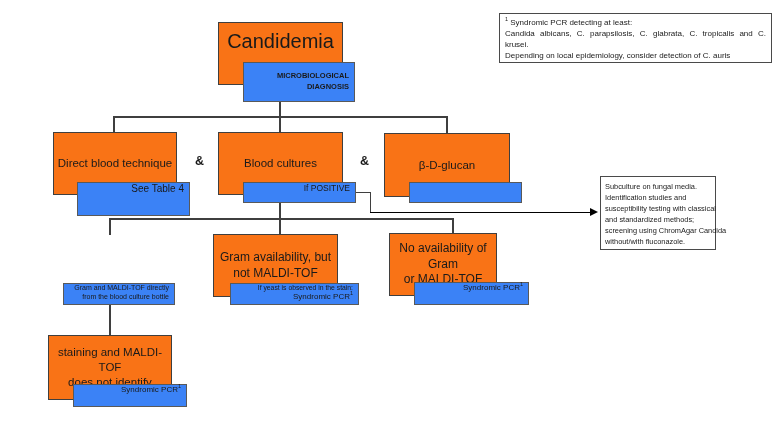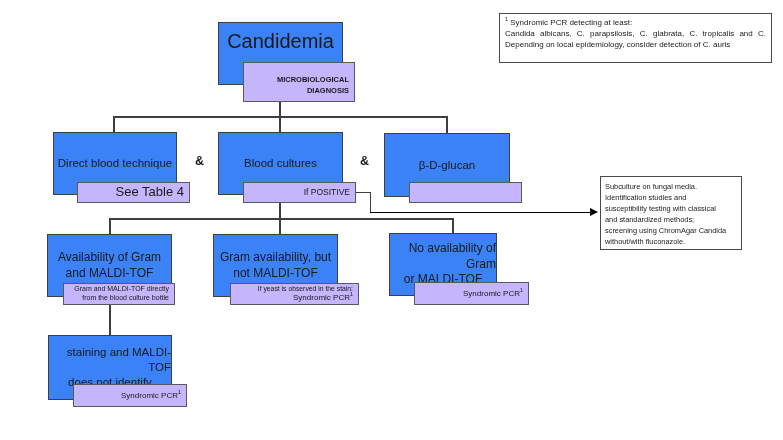--- a/index.html
+++ b/index.html
@@ -1,27 +1,27 @@
 <!DOCTYPE html>
 <html><head>
 <meta charset="utf-8">
 <style>
   html,body{margin:0;padding:0;background:#fff;}
   #canvas{
     position:relative;width:783px;height:440px;background:#ffffff;
     font-family:"Liberation Sans", sans-serif;color:#1a1a1a;overflow:hidden;
   }
   .wbox{
-    position:absolute;background:#3b82f6;border:1.5px solid #3f3f3f;
+    position:absolute;background:#f97316;border:1.5px solid #3f3f3f;
     display:flex;flex-direction:column;align-items:center;justify-content:center;
-    text-align:right;font-size:11.5px;line-height:1.3;z-index:3;box-sizing:border-box;
+    text-align:center;font-size:11.5px;line-height:1.3;z-index:3;box-sizing:border-box;
   }
   .gbox{
-    position:absolute;background:#c4b5fd;border:1.5px solid #595959;
-    display:flex;flex-direction:column;align-items:flex-end;justify-content:center;
+    position:absolute;background:#3b82f6;border:1.5px solid #595959;
+    display:flex;flex-direction:column;align-items:flex-end;
     text-align:right;font-size:8px;line-height:1.25;z-index:4;box-sizing:border-box;
     padding-right:5px;
   }
   .note{
     position:absolute;background:#ffffff;border:1px solid #4a4a4a;
     font-size:8px;line-height:11px;box-sizing:border-box;z-index:3;
   }
   .ln{position:absolute;background:#3f3f3f;z-index:1;}
   .amp{position:absolute;font-weight:bold;font-size:12.5px;z-index:3;}
   sup{font-size:5.5px;vertical-align:super;line-height:0;}
@@ -59,27 +59,28 @@
     <div>Candidemia</div>
   </div>
   <div class="gbox" style="left:243px;top:62px;width:112px;height:40px;font-weight:bold;font-size:7.5px;padding-top:8px;line-height:1.45;">
     <div>MICROBIOLOGICAL</div>
     <div>DIAGNOSIS</div>
   </div>
 
   <div class="note" style="left:499px;top:13px;width:273px;height:50px;padding:3px 5px;">
     <div><sup>1</sup><span> Syndromic PCR detecting at least:</span></div>
     <div class="just">Candida albicans, C. parapsilosis, C. glabrata, C. tropicalis and C.</div>
+    <div>krusei.</div>
     <div>Depending on local epidemiology, consider detection of C. auris</div>
   </div>
 
   <div class="wbox" style="left:53px;top:132px;width:124px;height:63px;">
     <div class="nw">Direct blood technique</div>
   </div>
-  <div class="gbox" style="left:77px;top:182px;width:113px;height:21px;font-size:13px;">
+  <div class="gbox" style="left:77px;top:182px;width:113px;height:34px;font-size:10px;">
     <div>See Table 4</div>
   </div>
 
   <div class="amp" style="left:195px;top:154px;">&amp;</div>
 
   <div class="wbox" style="left:218px;top:132px;width:125px;height:63px;">
     <div class="nw">Blood cultures</div>
   </div>
   <div class="gbox" style="left:243px;top:182px;width:113px;height:21px;font-size:8.5px;">
     <div>If POSITIVE</div>
@@ -87,33 +88,29 @@
 
   <div class="amp" style="left:360px;top:154px;">&amp;</div>
 
   <div class="wbox" style="left:384px;top:133px;width:126px;height:64px;">
     <div class="nw">β-D-glucan</div>
   </div>
   <div class="gbox" style="left:409px;top:182px;width:113px;height:21px;">
     <div></div>
   </div>
 
-  <div class="note" style="left:600px;top:176px;width:142px;height:74px;padding:4px 9px 3px 4px;font-size:7.4px;">
+  <div class="note" style="left:600px;top:176px;width:116px;height:74px;padding:4px 9px 3px 4px;font-size:7.4px;">
     <div class="nw">Subculture on fungal media.</div>
     <div class="nw">Identification studies and</div>
     <div class="nw">susceptibility testing with classical</div>
     <div class="nw">and standardized methods;</div>
     <div class="nw">screening using ChromAgar Candida</div>
     <div class="nw">without/with fluconazole.</div>
   </div>
 
-  <div class="wbox" style="left:47px;top:234px;width:125px;height:63px;font-size:12px;">
-    <div>Availability of Gram</div>
-    <div>and MALDI-TOF</div>
-  </div>
   <div class="gbox" style="left:63px;top:283px;width:112px;height:22px;font-size:7px;">
     <div>Gram and MALDI-TOF directly</div>
     <div>from the blood culture bottle</div>
   </div>
 
   <div class="wbox" style="left:213px;top:234px;width:125px;height:63px;font-size:12px;">
     <div>Gram availability, but</div>
     <div>not MALDI-TOF</div>
   </div>
   <div class="gbox" style="left:230px;top:283px;width:129px;height:22px;">

